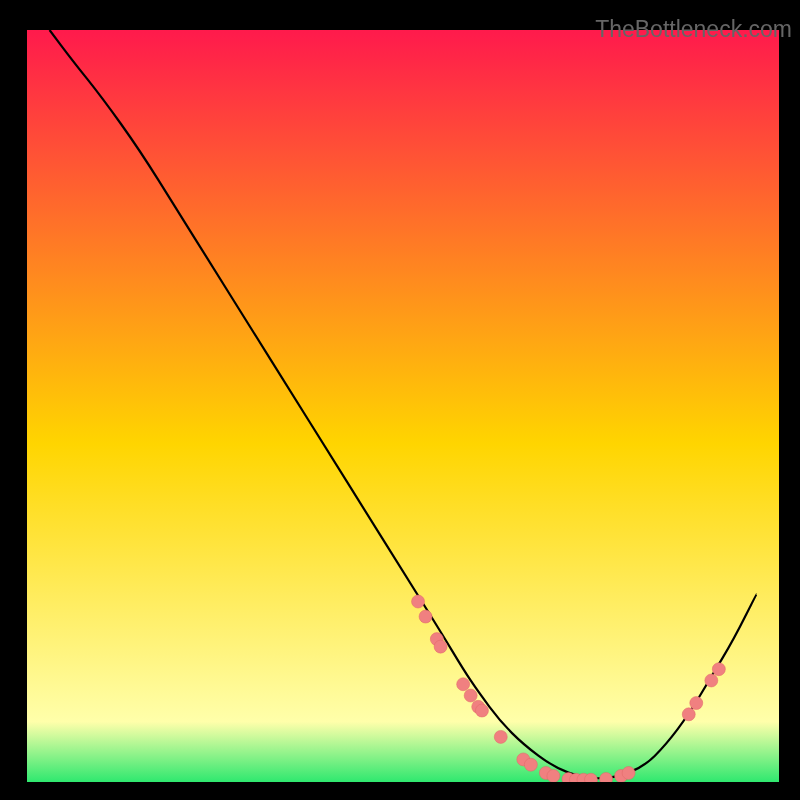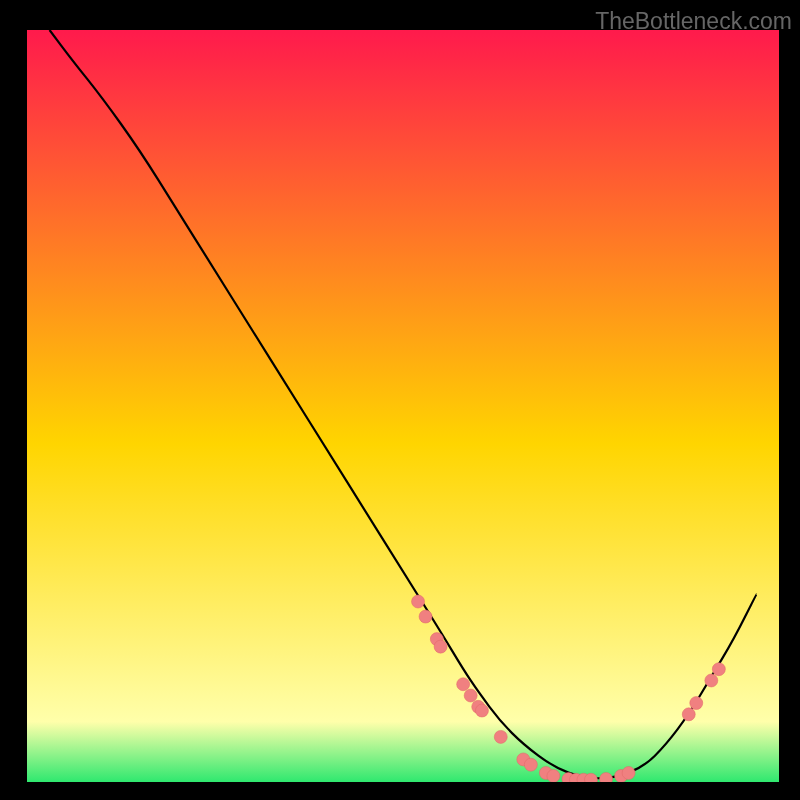--- a/index.html
+++ b/index.html
@@ -1,18 +1,18 @@
 <!DOCTYPE html>
 <html><head>
 <meta charset="utf-8">
 <style>
   * { margin: 0; padding: 0; box-sizing: border-box; }
   body { width: 800px; height: 800px; background: #000; position: relative; overflow: hidden; }
   .plot-area { position: absolute; overflow: hidden; }
-  .watermark { position: absolute; top: 8px; right: 8px; font-family: Arial, sans-serif; font-size: 23px; color: #666; font-weight: 400; }
+  .watermark { position: absolute; top: 16px; right: 8px; font-family: Arial, sans-serif; font-size: 23px; color: #666; font-weight: 400; }
   svg { display: block; }
 </style>
 </head>
 <body>
 
 <div class="plot-area" style="left: 27px; top: 30px; width: 752px; height: 752px;">
   <svg width="752" height="752" viewBox="0 0 752 752" preserveAspectRatio="none">
     <defs>
       <linearGradient id="bg-grad" x1="0" y1="0" x2="0" y2="1">
         <stop offset="0" stop-color="#ff1a4c"></stop>

